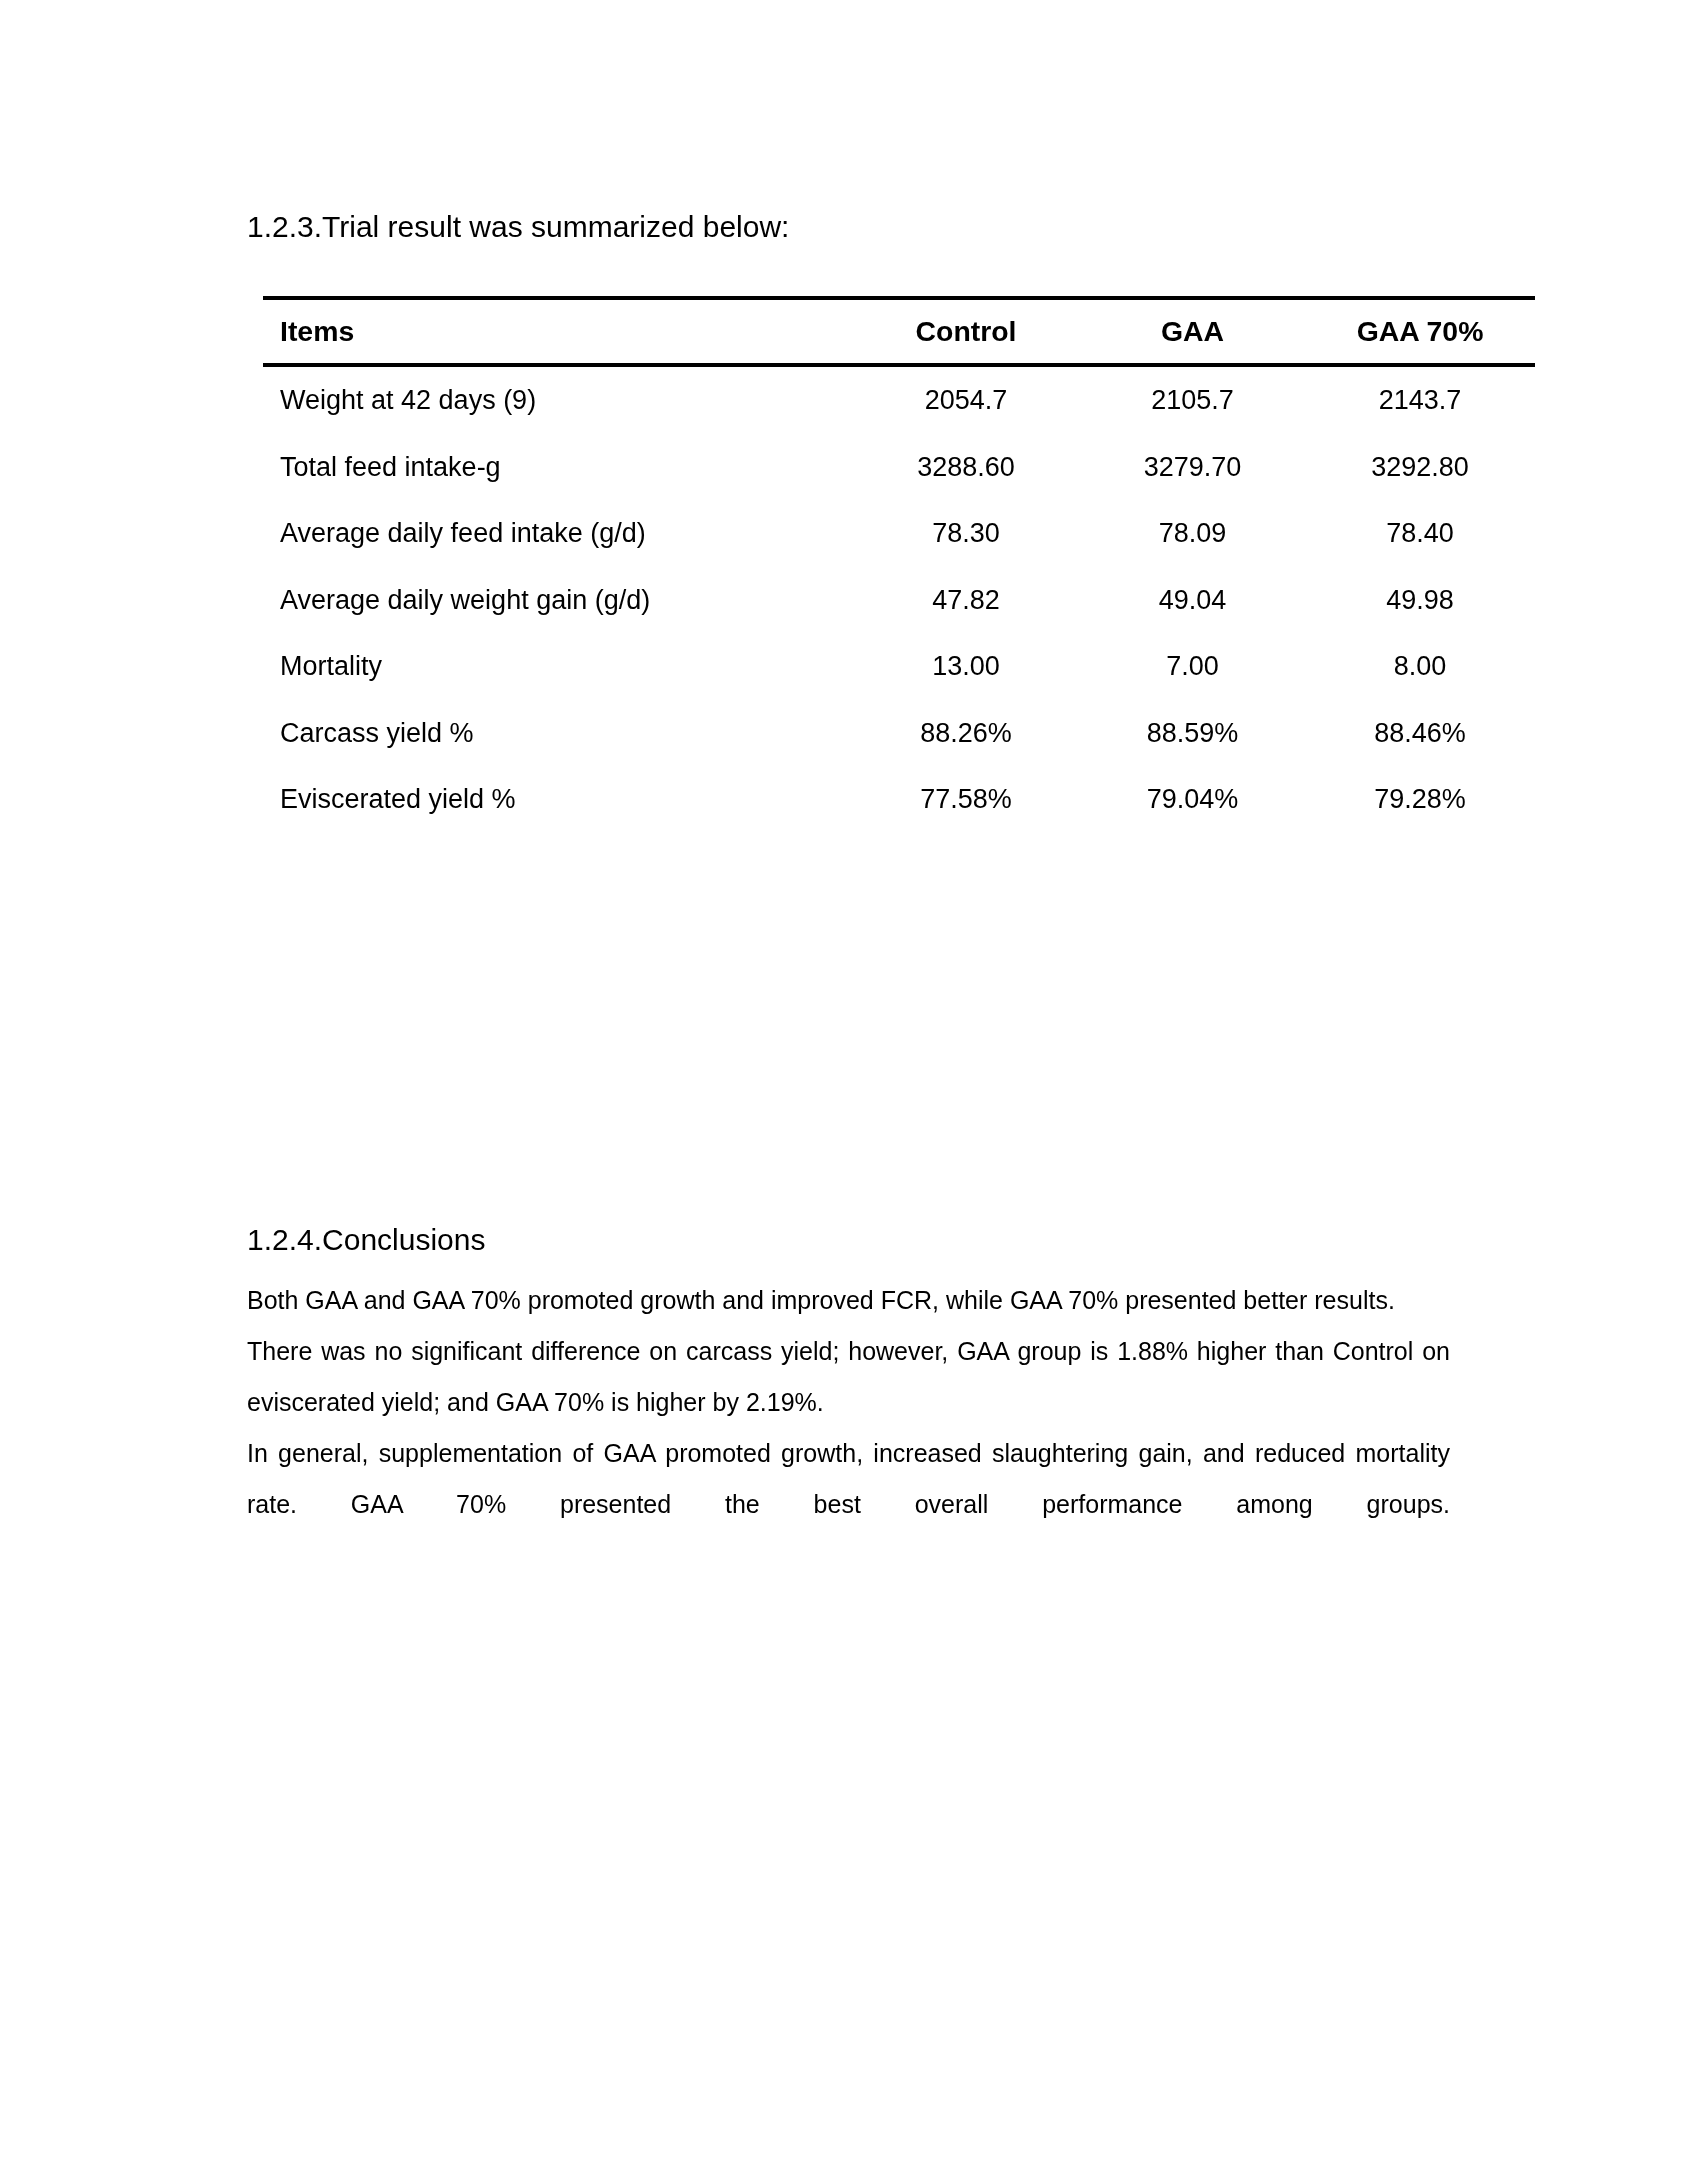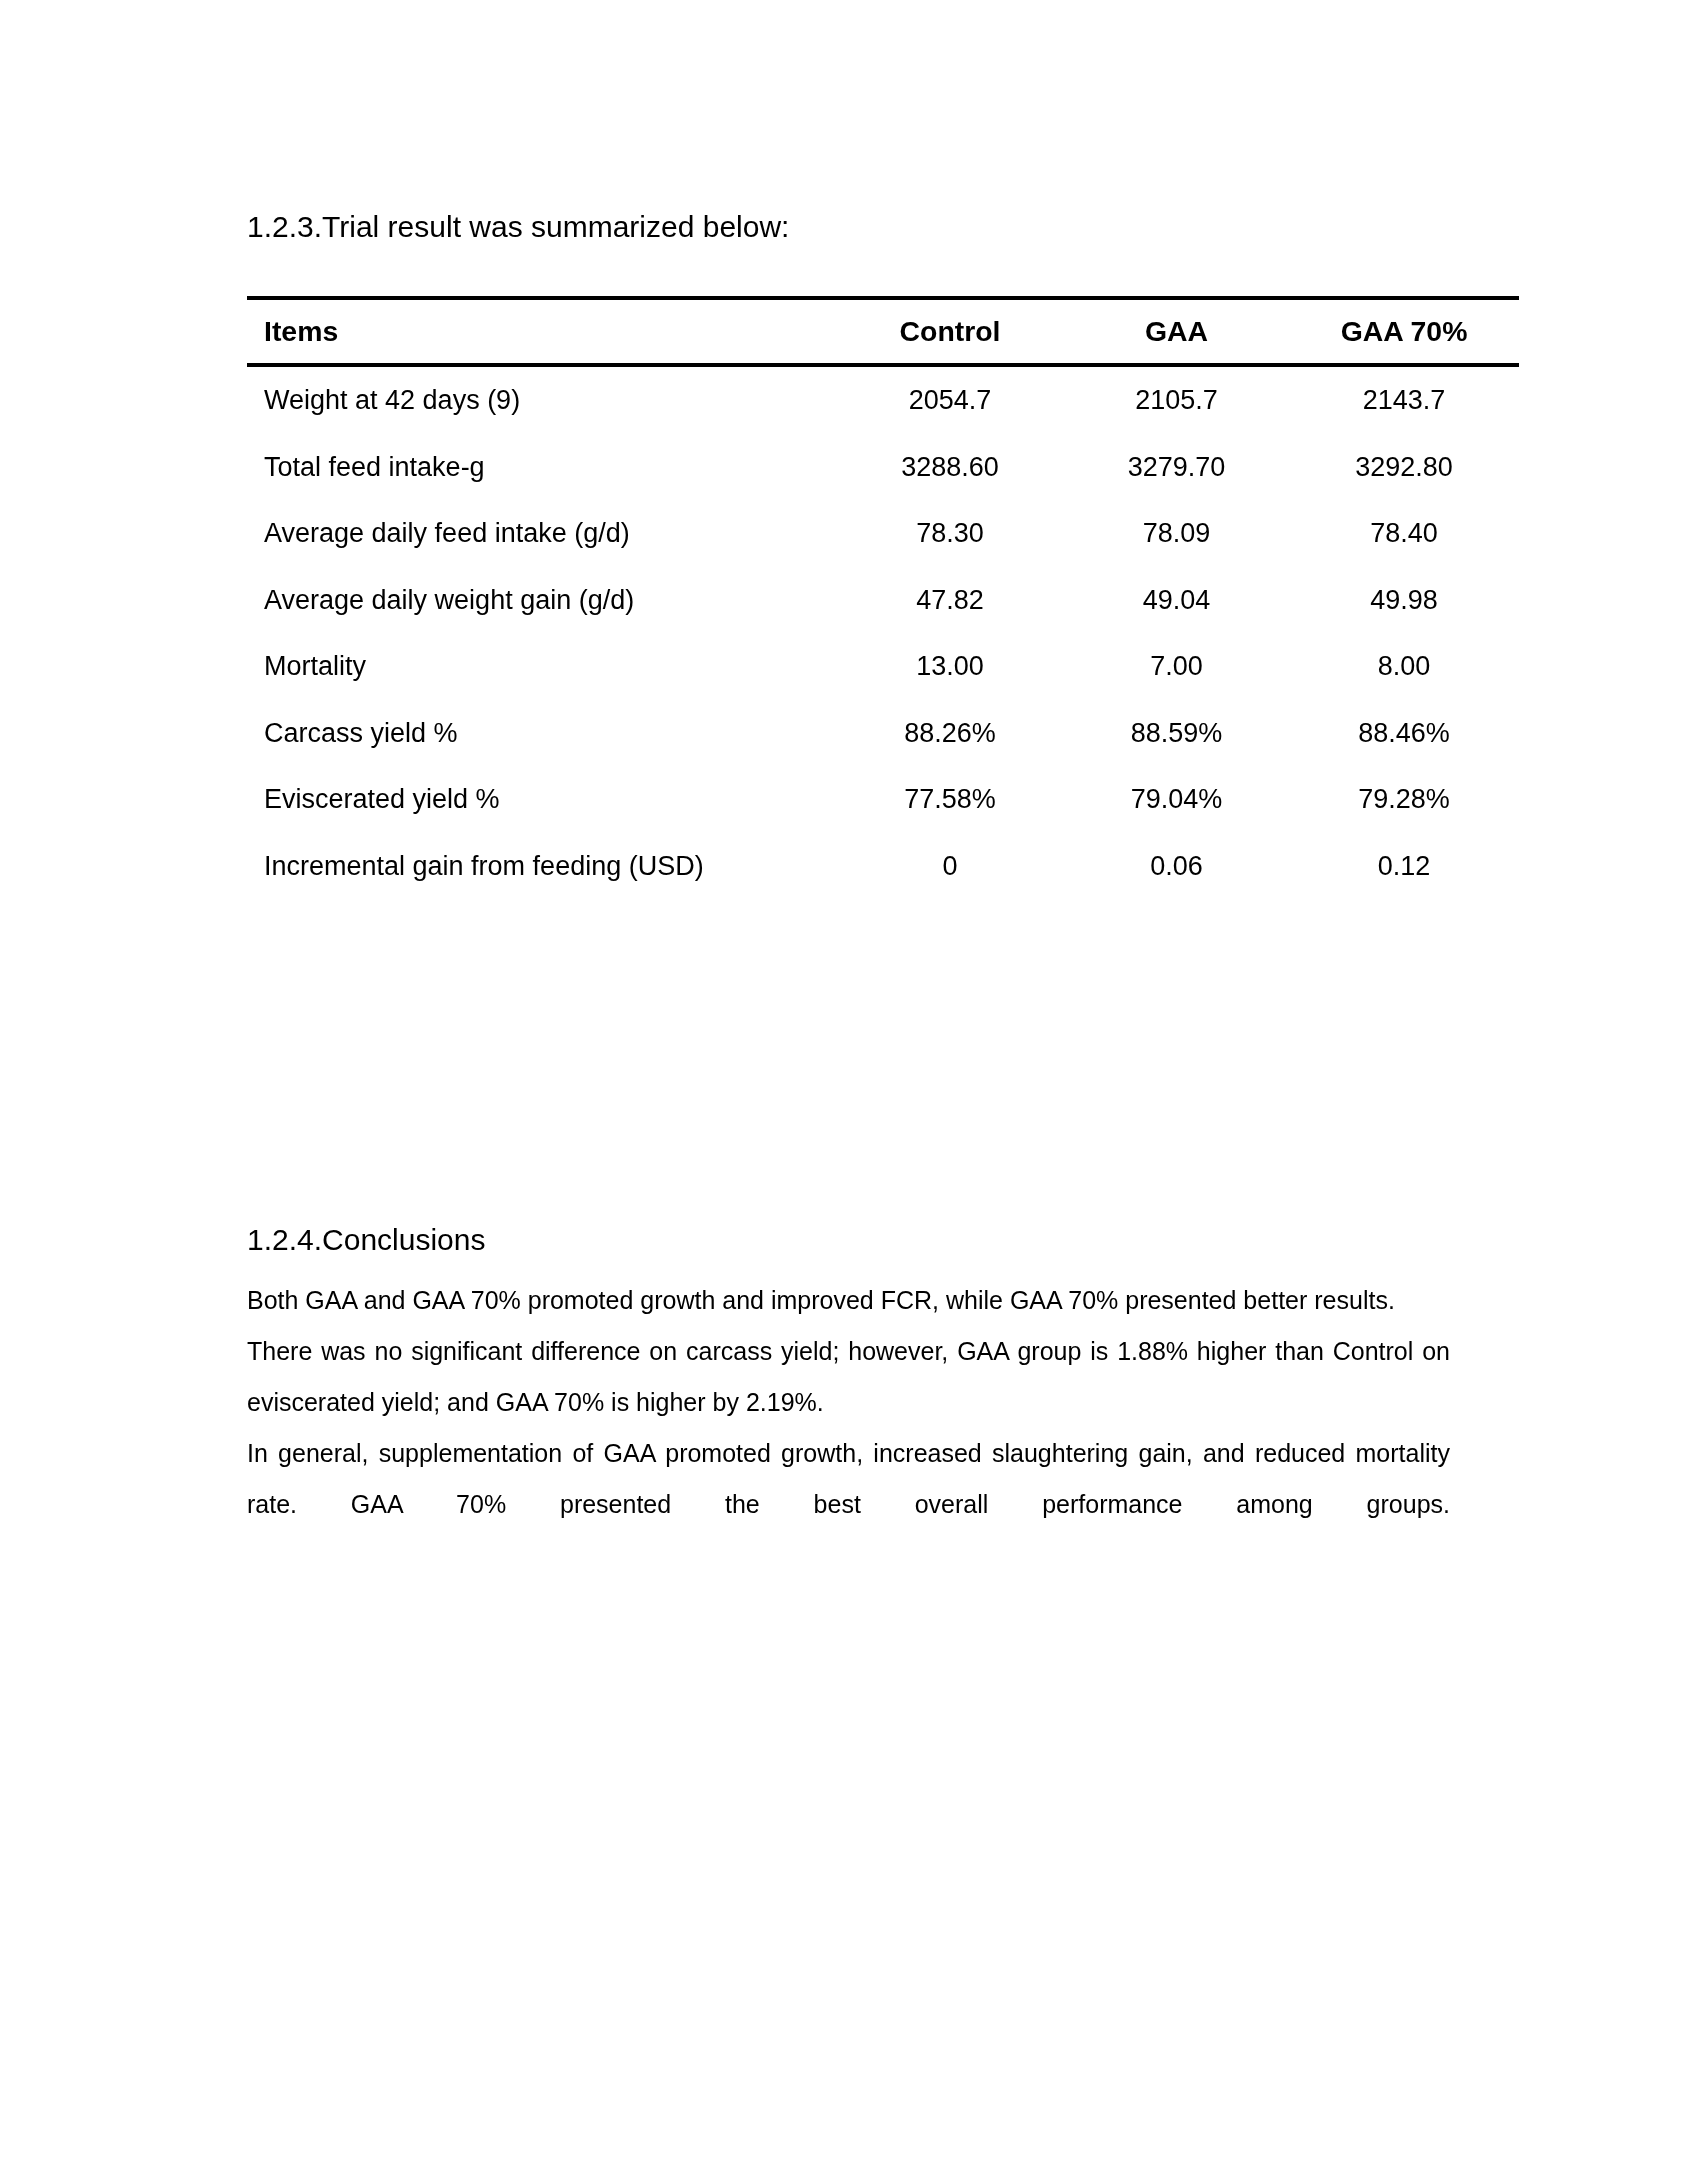--- a/index.html
+++ b/index.html
@@ -42,21 +42,21 @@
   #heading-trial-result {
     position: absolute;
     top: 208px;
     left: 0;
   }
 
   
   .results-table-wrap {
     position: absolute;
     top: 296px;
-    left: 0;
+    left: 16px;
     width: 1272px;
   }
 
   table.results-table {
     border-collapse: collapse;
     width: 1272px;
     table-layout: fixed;
     font-size: 27px;
   }
 
@@ -186,26 +186,20 @@
             <td class="td-val">88.26%</td>
             <td class="td-val">88.59%</td>
             <td class="td-val">88.46%</td>
           </tr>
           <tr>
             <td class="td-item">Eviscerated yield %</td>
             <td class="td-val">77.58%</td>
             <td class="td-val">79.04%</td>
             <td class="td-val">79.28%</td>
           </tr>
-          <tr>
-            <td class="td-item">Incremental gain from feeding (USD)</td>
-            <td class="td-val">0</td>
-            <td class="td-val">0.06</td>
-            <td class="td-val">0.12</td>
-          </tr>
         </tbody>
       </table>
     </div>
 
     <div class="conclusions">
       <div class="section-heading">1.2.4.Conclusions</div>
 
       <p class="body-par">Both GAA and GAA 70% promoted growth and improved FCR, while GAA 70% presented better results.</p>
       <p class="body-par">There was no significant difference on carcass yield; however, GAA group is 1.88% higher than Control on eviscerated yield; and GAA 70% is higher by 2.19%.</p>
       <p class="body-par">In general, supplementation of GAA promoted growth, increased slaughtering gain, and reduced mortality rate. GAA 70% presented the best overall performance among groups.</p>

